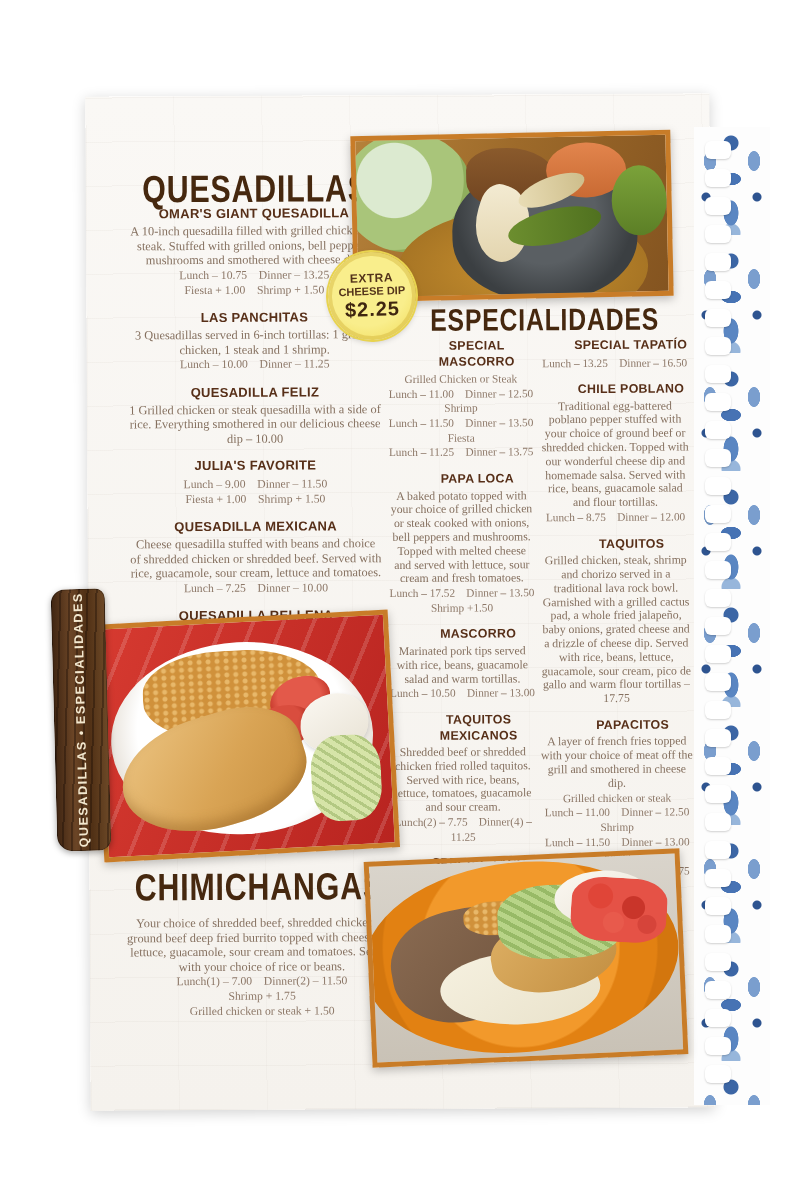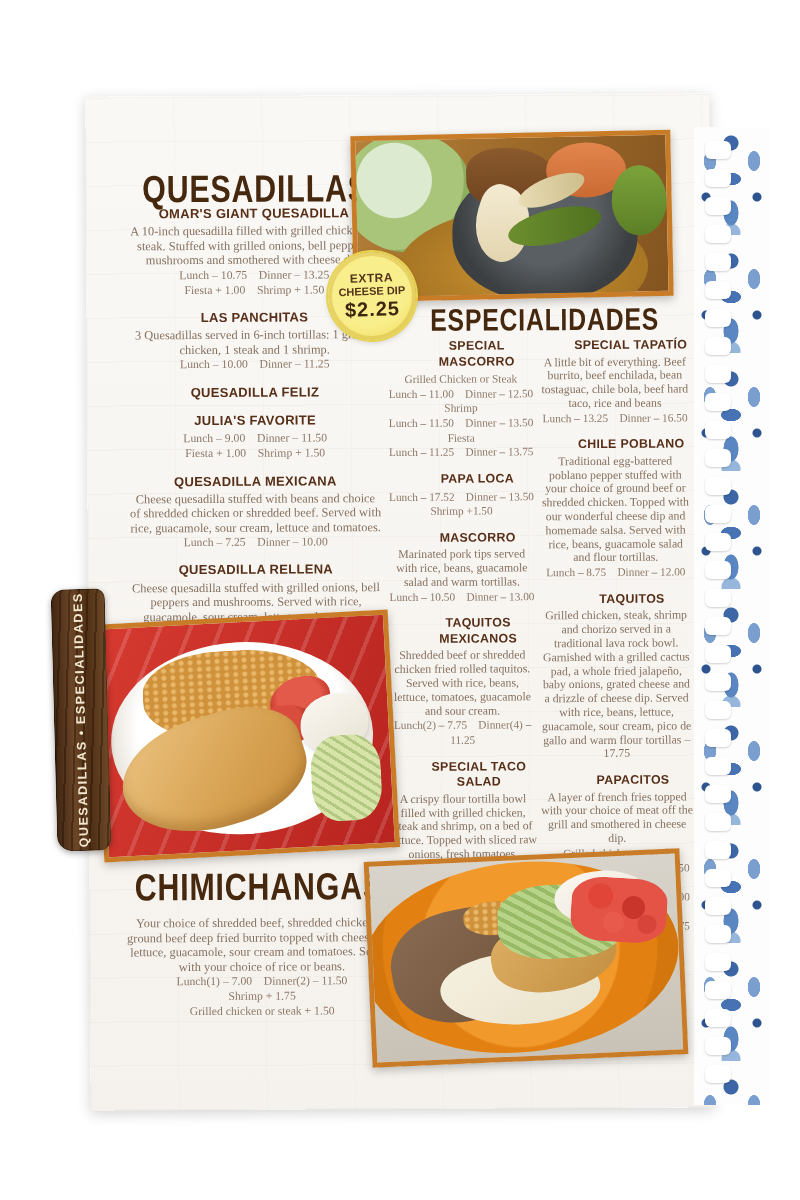--- a/index.html
+++ b/index.html
@@ -106,20 +106,21 @@
         <div class="iprice">Lunch – 10.75  Dinner – 13.25</div>
         <div class="iprice">Fiesta + 1.00  Shrimp + 1.50</div>
       </div>
       <div class="item">
         <div class="iname">LAS PANCHITAS</div>
         <div class="idesc">3 Quesadillas served in 6-inch tortillas: 1 grilled chicken, 1 steak and 1 shrimp.</div>
         <div class="iprice">Lunch – 10.00  Dinner – 11.25</div>
       </div>
       <div class="item">
         <div class="iname">QUESADILLA FELIZ</div>
+        <div class="idesc">1 Grilled chicken or steak quesadilla with a side of rice. Everything smothered in our delicious cheese dip – 10.00</div>
       </div>
       <div class="item">
         <div class="iname">JULIA'S FAVORITE</div>
         <div class="iprice">Lunch – 9.00  Dinner – 11.50</div>
         <div class="iprice">Fiesta + 1.00  Shrimp + 1.50</div>
       </div>
       <div class="item">
         <div class="iname">QUESADILLA MEXICANA</div>
         <div class="idesc">Cheese quesadilla stuffed with beans and choice of shredded chicken or shredded beef. Served with rice, guacamole, sour cream, lettuce and tomatoes.</div>
         <div class="iprice">Lunch – 7.25  Dinner – 10.00</div>
@@ -139,20 +140,21 @@
         <div class="iname">SPECIAL MASCORRO</div>
         <div class="iprice">Grilled Chicken or Steak</div>
         <div class="iprice">Lunch – 11.00  Dinner – 12.50</div>
         <div class="iprice">Shrimp</div>
         <div class="iprice">Lunch – 11.50  Dinner – 13.50</div>
         <div class="iprice">Fiesta</div>
         <div class="iprice">Lunch – 11.25  Dinner – 13.75</div>
       </div>
       <div class="item">
         <div class="iname">PAPA LOCA</div>
+        <div class="idesc">A baked potato topped with your choice of grilled chicken or steak cooked with onions, bell peppers and mushrooms. Topped with melted cheese and served with lettuce, sour cream and fresh tomatoes.</div>
         <div class="iprice">Lunch – 17.52  Dinner – 13.50</div>
         <div class="iprice">Shrimp +1.50</div>
       </div>
       <div class="item">
         <div class="iname">MASCORRO</div>
         <div class="idesc">Marinated pork tips served with rice, beans, guacamole salad and warm tortillas.</div>
         <div class="iprice">Lunch – 10.50  Dinner – 13.00</div>
       </div>
       <div class="item">
         <div class="iname">TAQUITOS MEXICANOS</div>
@@ -161,21 +163,20 @@
       </div>
       <div class="item">
         <div class="iname">SPECIAL TACO SALAD</div>
         <div class="idesc">A crispy flour tortilla bowl filled with grilled chicken, steak and shrimp, on a bed of lettuce. Topped with sliced raw onions, fresh tomatoes, avocado slices and diced black olives. Drizzled with cheese dip.</div>
         <div class="iprice">Lunch – 9.25  Dinner – 11.75</div>
       </div>
     </div>
   <div class="items esp" style="left:452px;top:244px;width:152px;">
       <div class="item">
         <div class="iname">SPECIAL TAPATÍO</div>
-        <div class="idesc">A little bit of everything. Beef burrito, beef enchilada, bean tostaguac, chile bola, beef hard taco, rice and beans</div>
         <div class="iprice">Lunch – 13.25  Dinner – 16.50</div>
       </div>
       <div class="item">
         <div class="iname">CHILE POBLANO</div>
         <div class="idesc">Traditional egg-battered poblano pepper stuffed with your choice of ground beef or shredded chicken. Topped with our wonderful cheese dip and homemade salsa. Served with rice, beans, guacamole salad and flour tortillas.</div>
         <div class="iprice">Lunch – 8.75  Dinner – 12.00</div>
       </div>
       <div class="item">
         <div class="iname">TAQUITOS</div>
         <div class="idesc">Grilled chicken, steak, shrimp and chorizo served in a traditional lava rock bowl. Garnished with a grilled cactus pad, a whole fried jalapeño, baby onions, grated cheese and a drizzle of cheese dip. Served with rice, beans, lettuce, guacamole, sour cream, pico de gallo and warm flour tortillas – 17.75</div>

